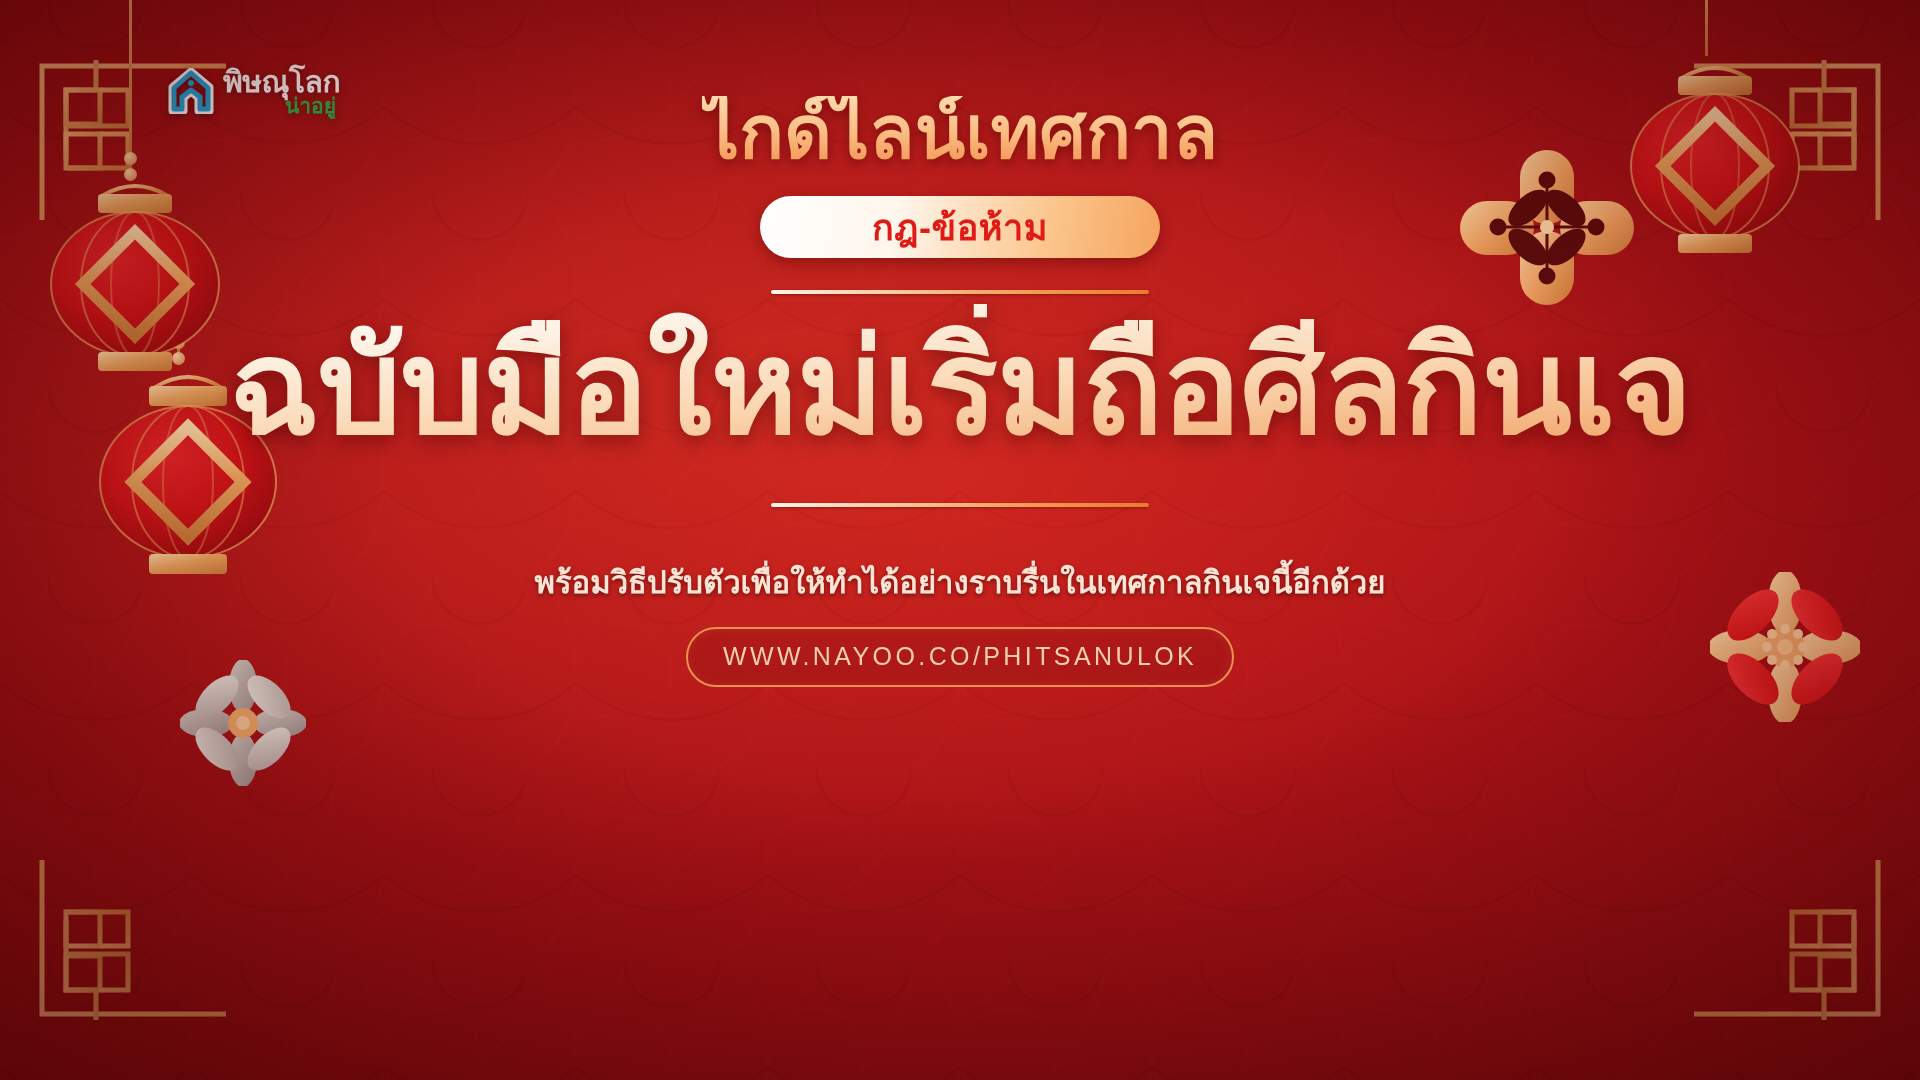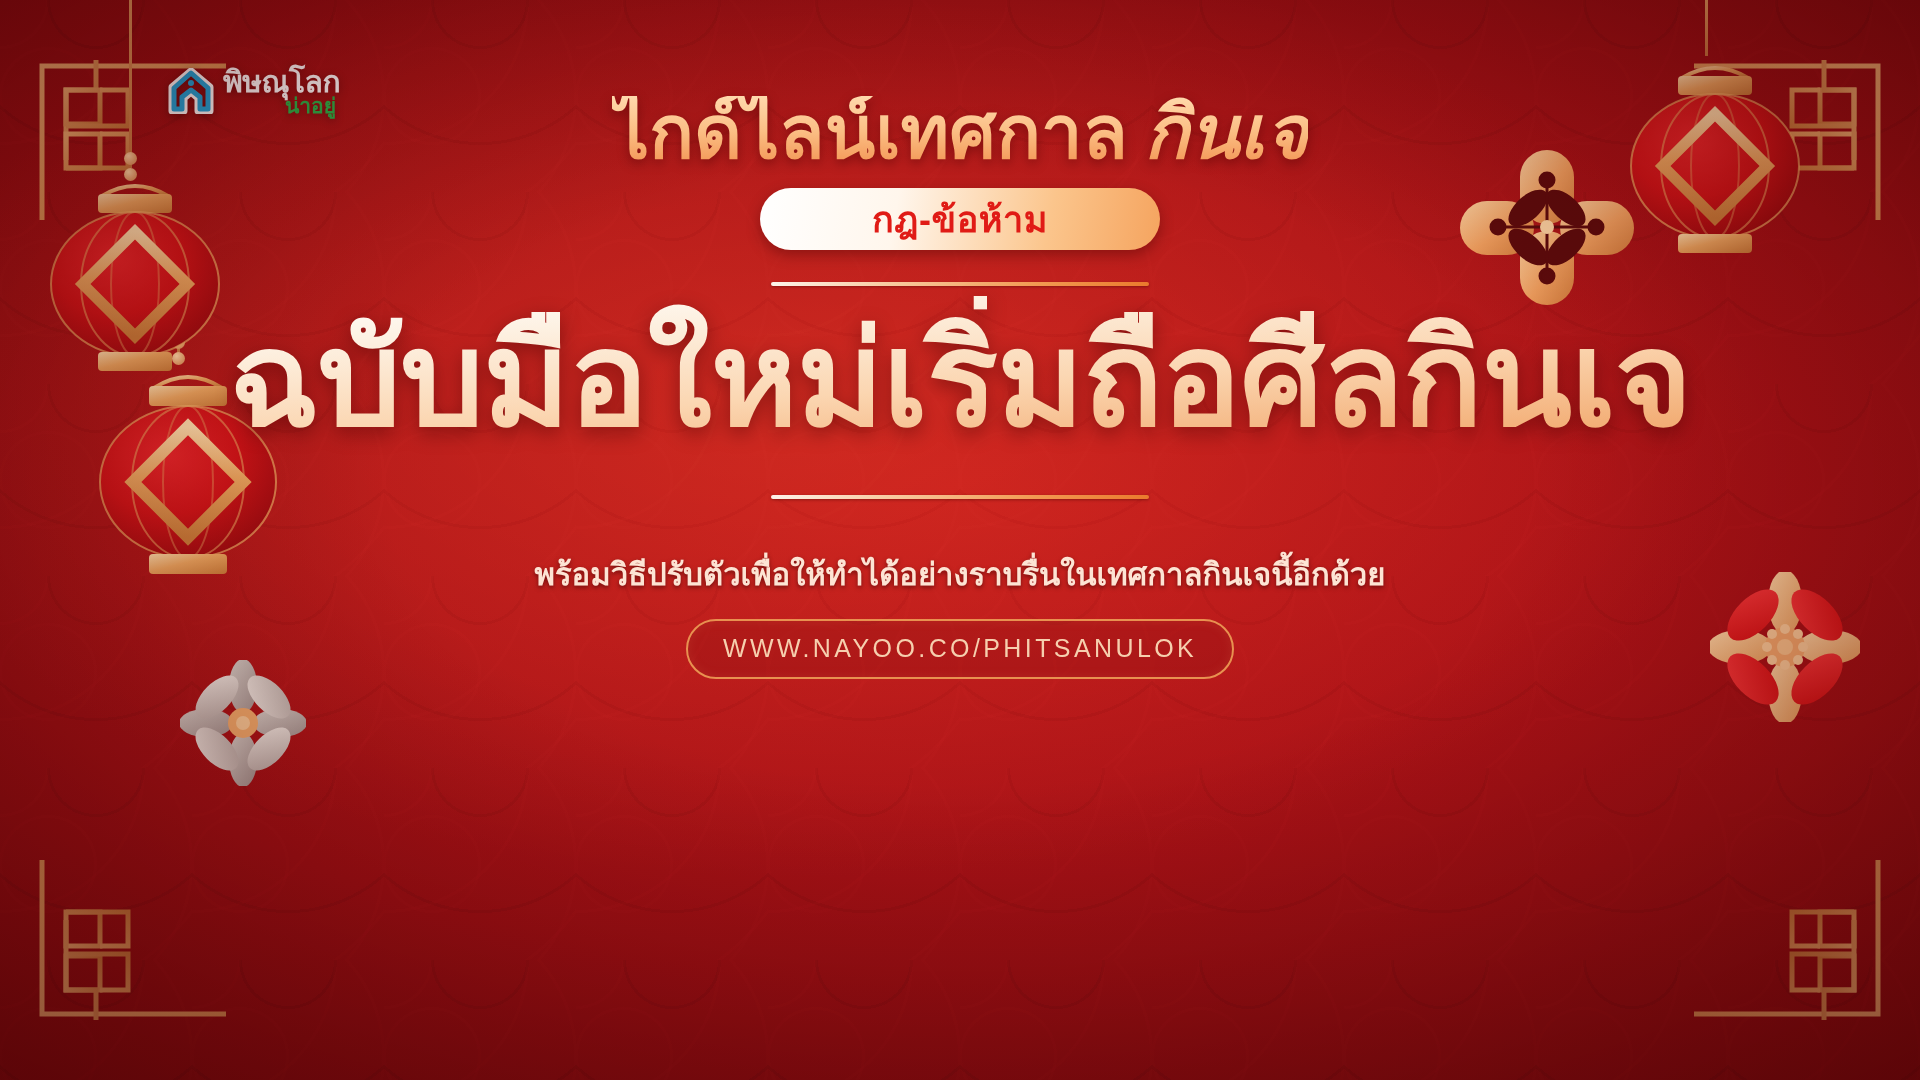--- a/index.html
+++ b/index.html
@@ -91,21 +91,21 @@
     font-size:74px; font-weight:bold;
     background:linear-gradient(180deg,#ffd9ac 0%,#fbbe84 48%,#f2914f 100%);
     -webkit-background-clip:text; background-clip:text; color:transparent;
     filter:drop-shadow(0 4px 6px rgba(70,0,0,.45));
     font-family:"Liberation Sans", sans-serif;
   }
   .title-b{ font-style:italic; }
 
   
   #badge{
-    margin-top:18px;
+    margin-top:26px;
     min-width:400px; height:62px;
     display:flex; align-items:center; justify-content:center;
     padding:0 54px;
     border-radius:999px;
     background:linear-gradient(100deg,#ffffff 0%,#fff6ec 34%,#fbc58c 72%,#f5a45f 100%);
     box-shadow:0 5px 14px rgba(60,0,0,.38);
   }
   #badge span{
     font-size:36px; font-weight:bold; color:#e01b16;
     letter-spacing:.5px;
@@ -431,21 +431,20 @@
     <span class="wordmark">
       <span class="w1">พิษณุโลก</span>
       <span class="w2">น่าอยู่</span>
     </span>
   </div>
 
   <div id="content">
 
     <div id="title-row">
       <span class="title-a">ไกด์ไลน์เทศกาล</span>
-      <span class="title-b">กินเจ</span>
     </div>
 
     <div id="badge">
       <span>กฎ-ข้อห้าม</span>
     </div>
 
     <div class="divider upper"></div>
 
     <div id="headline">ฉบับมือใหม่เริ่มถือศีลกินเจ</div>
 

